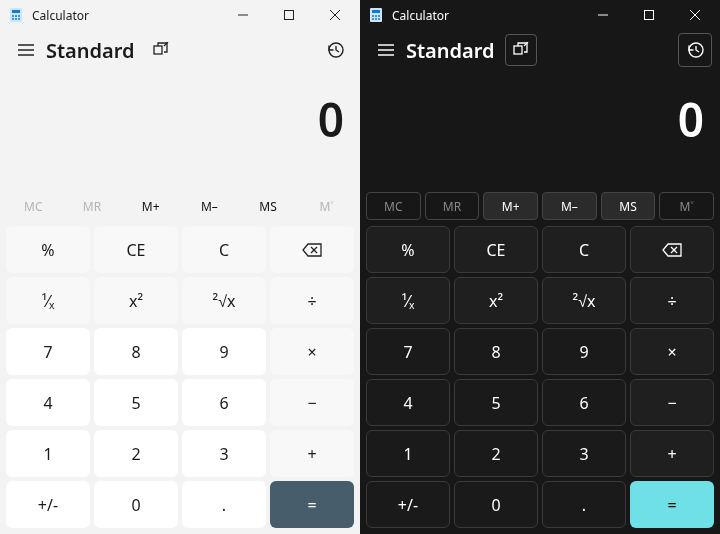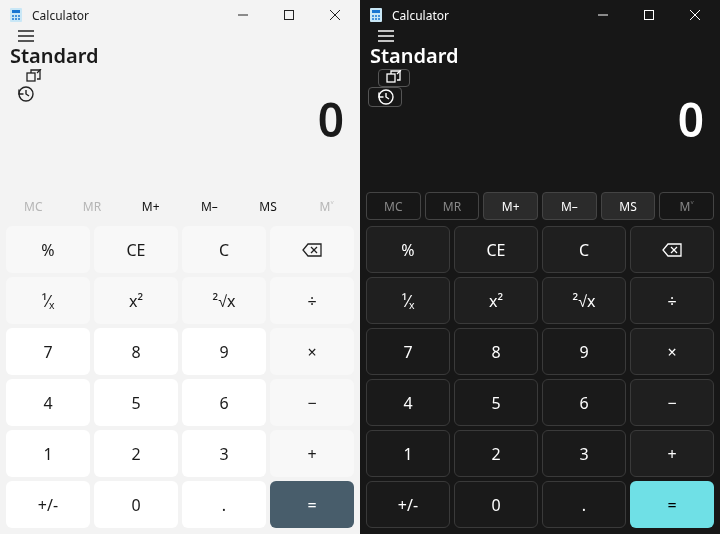--- a/index.html
+++ b/index.html
@@ -8,21 +8,21 @@
   .light { background: #f3f3f3; color: #1a1a1a; }
   .dark  { background: #171717; color: #fff; }
 
   .titlebar { display: flex; align-items: center; height: 30px; padding: 0 2px 0 8px; font-size: 12px; }
   .titlebar .app-icon { width: 16px; height: 16px; margin-right: 8px; }
   .titlebar .app-title { flex: 0 0 auto; }
   .titlebar .spacer { flex: 1; }
   .titlebar .tb-btn { width: 46px; height: 30px; display:flex; align-items:center; justify-content:center; }
   .tb-btn svg { display:block; }
 
-  .header { display: flex; height: 40px; padding: 0 8px; flex-direction: column; }
+  .header { display: flex; align-items: center; height: 40px; padding: 0 8px; }
   .ham { width: 36px; height: 36px; display:flex; align-items:center; justify-content:center; }
   .mode-label { font-size: 20px; font-weight: 600; margin-left: 2px; }
   .aot { width: 32px; height: 32px; margin-left: 10px; display:flex; align-items:center; justify-content:center; border-radius:4px; }
   .dark .aot { border:1px solid #555; }
   .header .spacer { flex:1; }
   .hist { width: 34px; height: 34px; display:flex; align-items:center; justify-content:center; border-radius:4px;}
   .dark .hist { border:1px solid #555; }
 
   .display { text-align: right; font-size: 46px; font-weight: 600; padding: 18px 16px 10px 0; }
 

